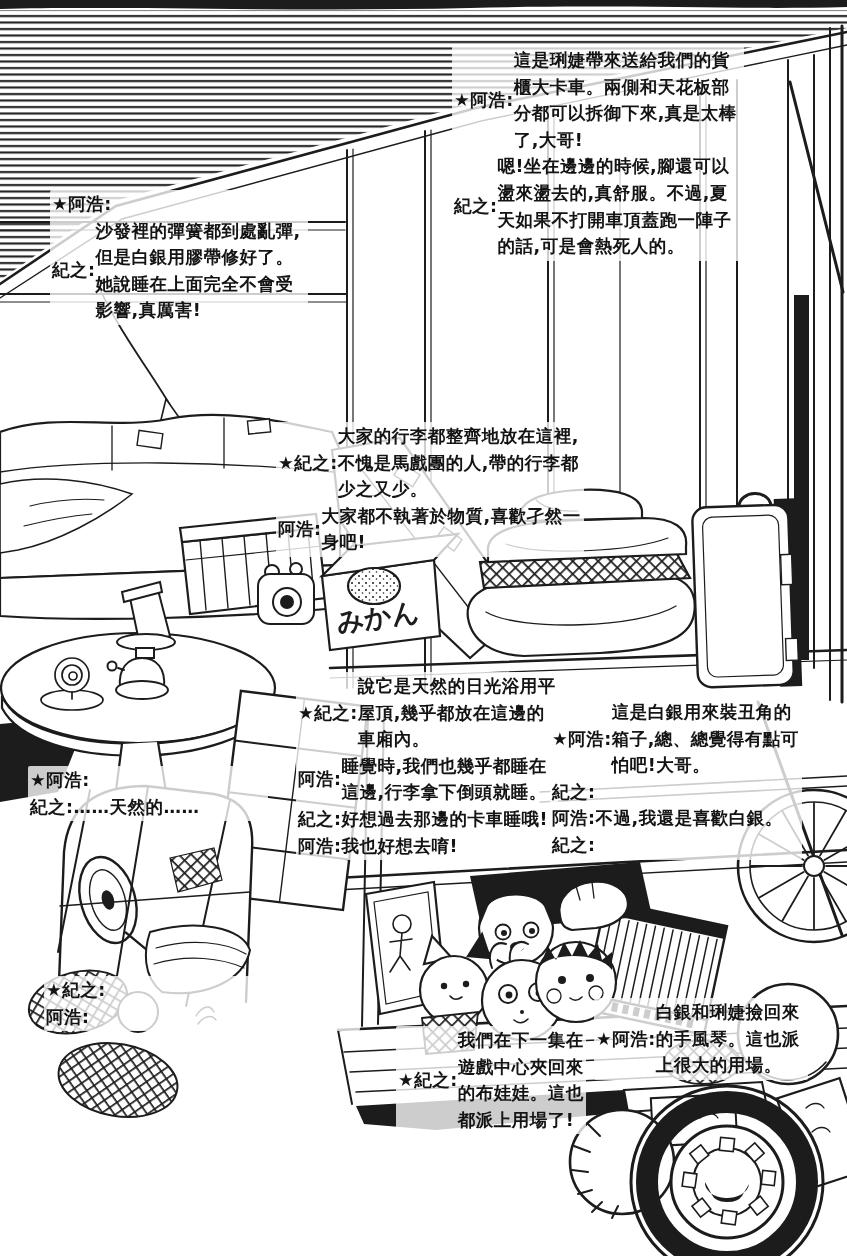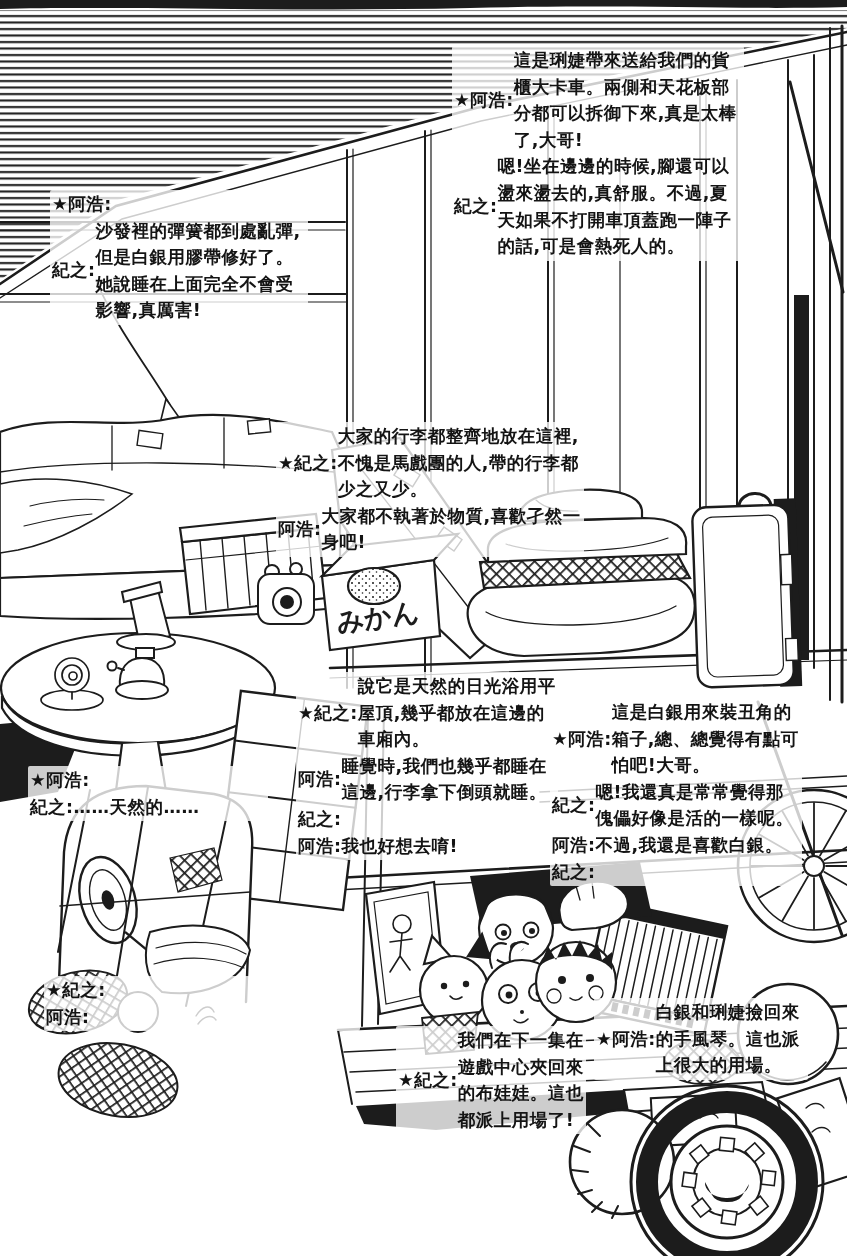--- a/index.html
+++ b/index.html
@@ -364,35 +364,35 @@
   <div class="cap-line">
     <span class="spk">★紀之:</span>
     <span class="txt">說它是天然的日光浴用平屋頂,幾乎都放在這邊的車廂內。</span>
   </div>
   <div class="cap-line">
     <span class="spk">阿浩:</span>
     <span class="txt">睡覺時,我們也幾乎都睡在這邊,行李拿下倒頭就睡。</span>
   </div>
   <div class="cap-line">
     <span class="spk">紀之:</span>
+    <span class="txt">好想過去那邊的卡車睡哦!</span>
   </div>
   <div class="cap-line">
     <span class="spk">阿浩:</span>
     <span class="txt">我也好想去唷!</span>
   </div>
 </div>
 
 <div class="caption" style="left:550px;top:698px;width:252px">
   <div class="cap-line">
     <span class="spk">★阿浩:</span>
     <span class="txt">這是白銀用來裝丑角的箱子,總、總覺得有點可怕吧!大哥。</span>
   </div>
   <div class="cap-line">
     <span class="spk">紀之:</span>
-    <span class="txt">嗯!我還真是常常覺得那傀儡好像是活的一樣呢。</span>
   </div>
   <div class="cap-line">
     <span class="spk">阿浩:</span>
     <span class="txt">不過,我還是喜歡白銀。</span>
   </div>
   <div class="cap-line">
     <span class="spk">紀之:</span>
   </div>
 </div>
 

